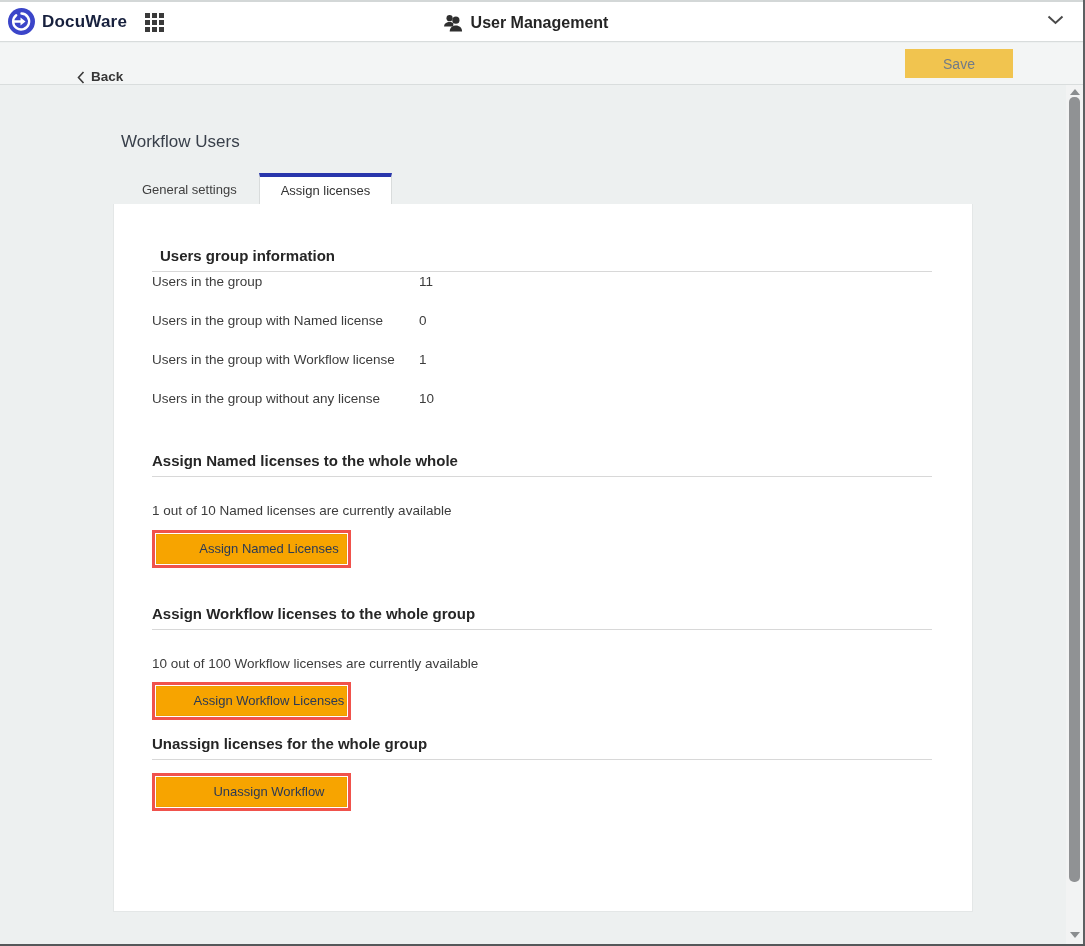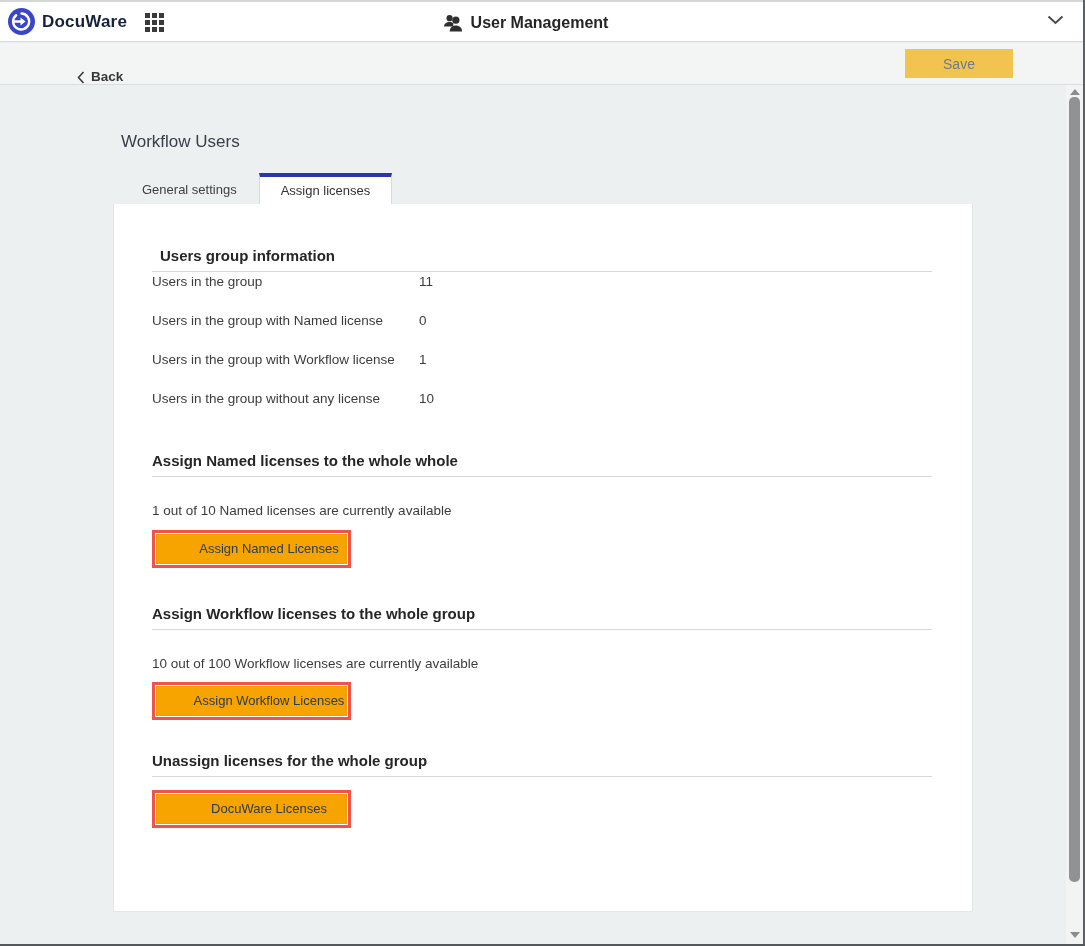--- a/index.html
+++ b/index.html
@@ -89,21 +89,21 @@
     font-size: 15px; font-weight: bold; color: #262626; line-height: 16px;
   }
   .divider { border-bottom: 1px solid #d8d8d8; margin-top: 7px; }
   .h-group-info     { margin-top: 44px; margin-left: 8px; }
   .info-rows { }
   .info-row { display: flex; margin-bottom: 19px; font-size: 13.5px; line-height: 20px; color: #3c3c3c; }
   .info-row .lbl { width: 250px; margin-right: 17px; }
   .info-row .val { flex: 0 0 auto; }
   .h-assign-named    { margin-top: 44px; }
   .h-assign-workflow { margin-top: 38px; }
-  .h-unassign        { margin-top: 33px; }
+  .h-unassign        { margin-top: 16px; }
   .avail-text { margin-top: 24px; font-size: 13.5px; line-height: 20px; color: #3c3c3c; }
   .hl-box {
     display: inline-block;
     border: 3px solid #f0524c;
     padding: 1px;
     background: #ffffff;
     line-height: 0;
   }
   .hl-box.m-named    { margin-top: 9px; }
   .hl-box.m-workflow { margin-top: 8px; }
@@ -238,21 +238,21 @@
       <div class="divider"></div>
       <div class="avail-text">10 out of 100 Workflow licenses are currently available</div>
       <div class="hl-box m-workflow">
         <button class="orange-btn">Assign Workflow Licenses</button>
       </div>
 
       
       <div class="sec-heading h-unassign">Unassign licenses for the whole group</div>
       <div class="divider"></div>
       <div class="hl-box m-unassign">
-        <button class="orange-btn">DocuWare Licenses</button>
+        <button class="orange-btn">Unassign Workflow</button>
       </div>
 
     </div>
   </div>
 
   <div class="scrollbar">
     <div class="sb-up"></div>
     <div class="sb-thumb"></div>
     <div class="sb-down"></div>
   </div>

